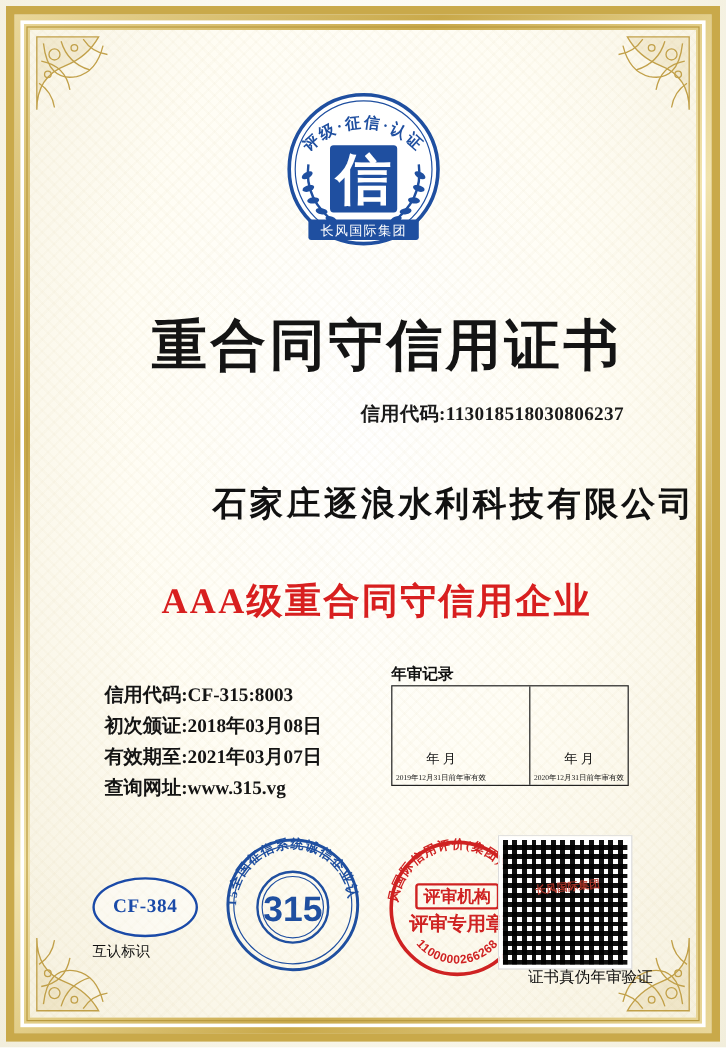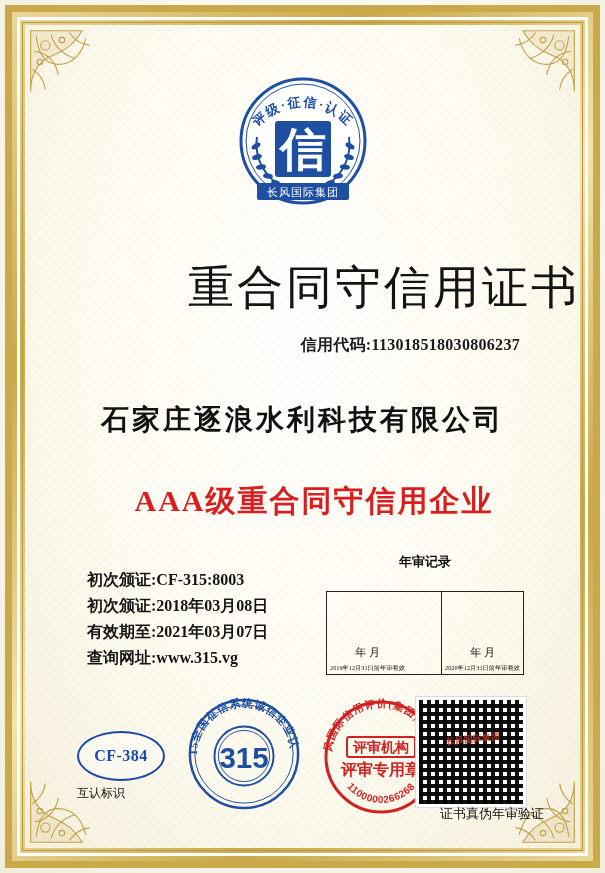--- a/index.html
+++ b/index.html
@@ -78,42 +78,42 @@
     width: 160px;
     height: 152px;
     position: relative;
   }
 
   
   .main-title {
     position: absolute;
     left: 0; right: 0;
     top: 232px;
-    text-align: right;
+    text-align: center;
     font-family: "Liberation Serif", serif;
     font-size: 46px;
-    font-weight: normal;
+    font-weight: bold;
     letter-spacing: 3px;
     color: #141414;
     margin-left: 40px;
   }
   .code-line {
     position: absolute;
     right: 60px;
     top: 310px;
     font-size: 16px;
     font-weight: bold;
     color: #1a1a1a;
     letter-spacing: 0.3px;
   }
   .company {
     position: absolute;
     left: 0; right: 0;
     top: 376px;
-    text-align: center;
+    text-align: right;
     font-size: 28px;
     font-weight: bold;
     letter-spacing: 3px;
     color: #111111;
   }
   .grade {
     position: absolute;
     left: 0; right: 0;
     top: 456px;
     text-align: center;
@@ -137,24 +137,24 @@
   .details .row { white-space: nowrap; }
 
   
   .review-table {
     position: absolute;
     right: 56px;
     top: 528px;
     width: 198px;
   }
   .review-title {
-    text-align: center;
+    text-align: left;
     font-size: 13px;
     color: #111;
-    margin-bottom: 20px;
+    margin-bottom: 0;
     font-weight: bold;
   }
   .review-grid {
     display: flex;
     border: 1px solid #222;
     height: 82px;
     gap: 33px;
   }
   .review-cell {
     flex: 1 1 50%;
@@ -361,21 +361,21 @@
 
     <div class="code-line">
       <span>信用代码:</span><span>113018518030806237</span>
     </div>
 
     <div class="company">石家庄逐浪水利科技有限公司</div>
 
     <div class="grade">AAA级重合同守信用企业</div>
 
     <div class="details">
-      <div class="row">初次颁证:CF-315:8003</div>
+      <div class="row">信用代码:CF-315:8003</div>
       <div class="row">初次颁证:2018年03月08日</div>
       <div class="row">有效期至:2021年03月07日</div>
       <div class="row">查询网址:www.315.vg</div>
     </div>
 
     <div class="review-table">
       <div class="review-title">年审记录</div>
       <div class="review-grid">
         <div class="review-cell">
           <div class="cell-ym">年 月</div>

